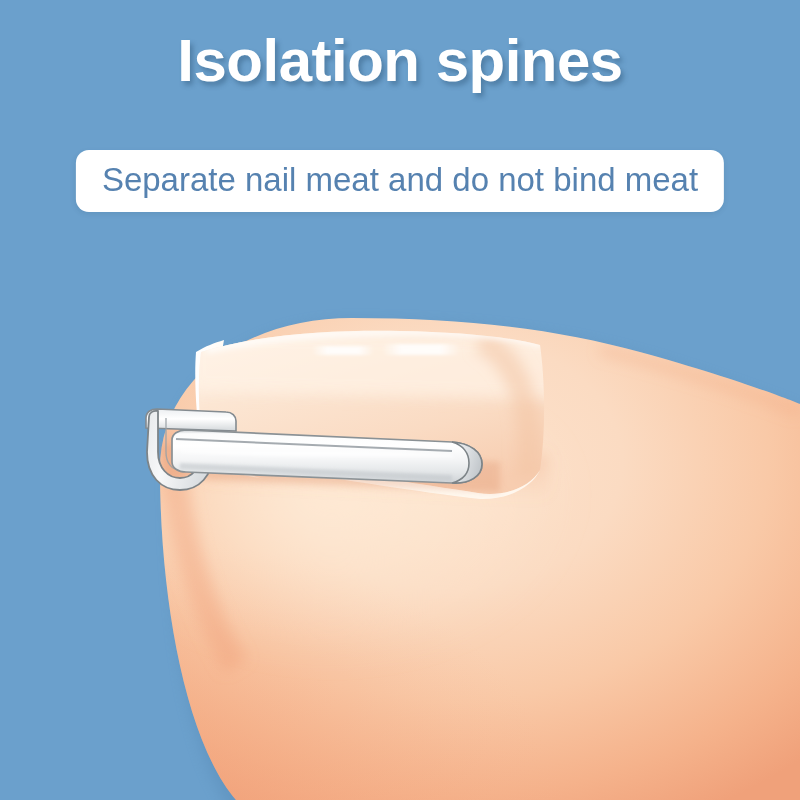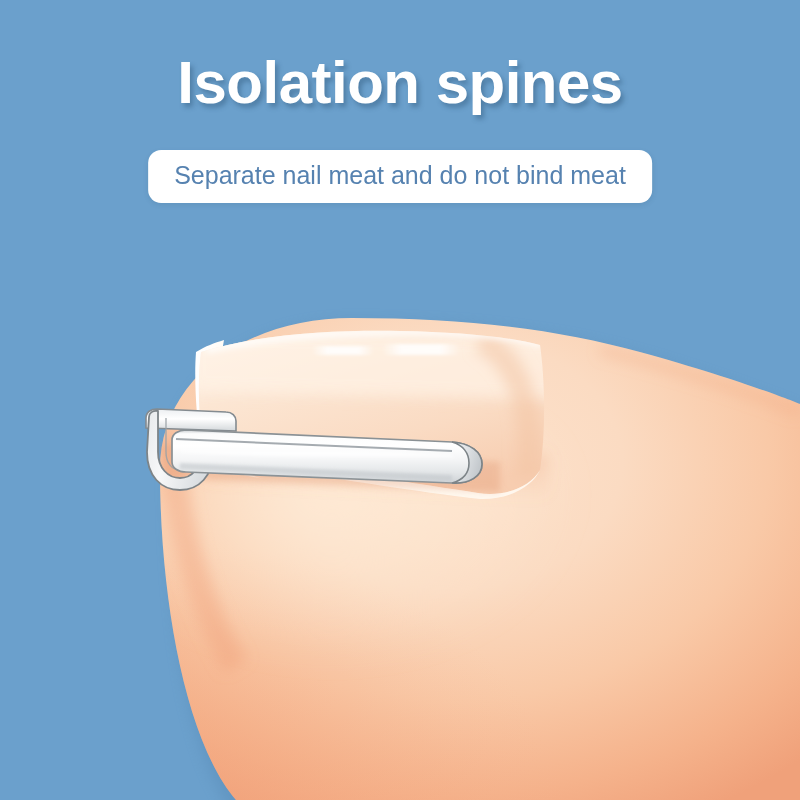--- a/index.html
+++ b/index.html
@@ -39,21 +39,21 @@
     left: 0;
     top: 0;
     width: 800px;
     height: 800px;
     pointer-events: none;
   }
   #text-layer > * { pointer-events: auto; }
 
   #title {
     position: absolute;
-    top: 51px;
+    top: 29px;
     left: 0;
     width: 800px;
     text-align: center;
     color: #ffffff;
     font-size: 60px;
     font-weight: bold;
     letter-spacing: -0.5px;
     line-height: 1.05;
     text-shadow: 3px 4px 5px rgba(40,78,112,0.42);
     white-space: nowrap;
@@ -65,21 +65,21 @@
     left: 50%;
     transform: translateX(-50%);
     background: #ffffff;
     border-radius: 13px;
     padding: 11px 26px 13px 26px;
     box-shadow: 0 2px 5px rgba(40,78,112,0.13);
   }
 
   #subtitle-text {
     color: #5682b0;
-    font-size: 25px;
+    font-size: 33px;
     font-weight: normal;
     line-height: 1.15;
     white-space: nowrap;
   }
 </style>
 </head>
 <body>
 
 <div id="poster">
 

